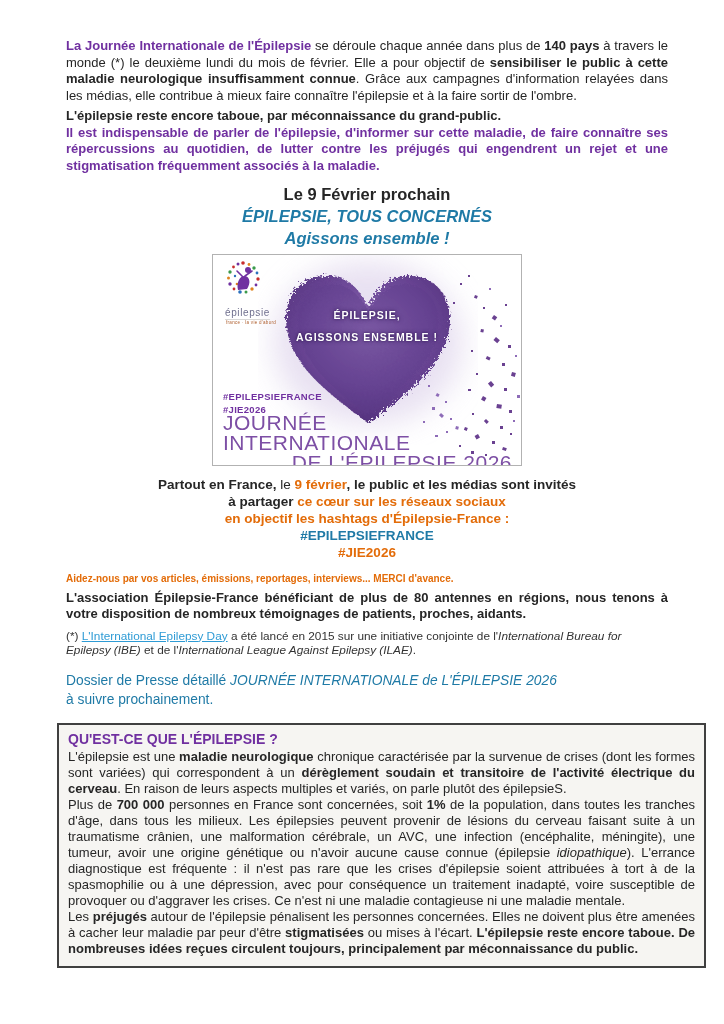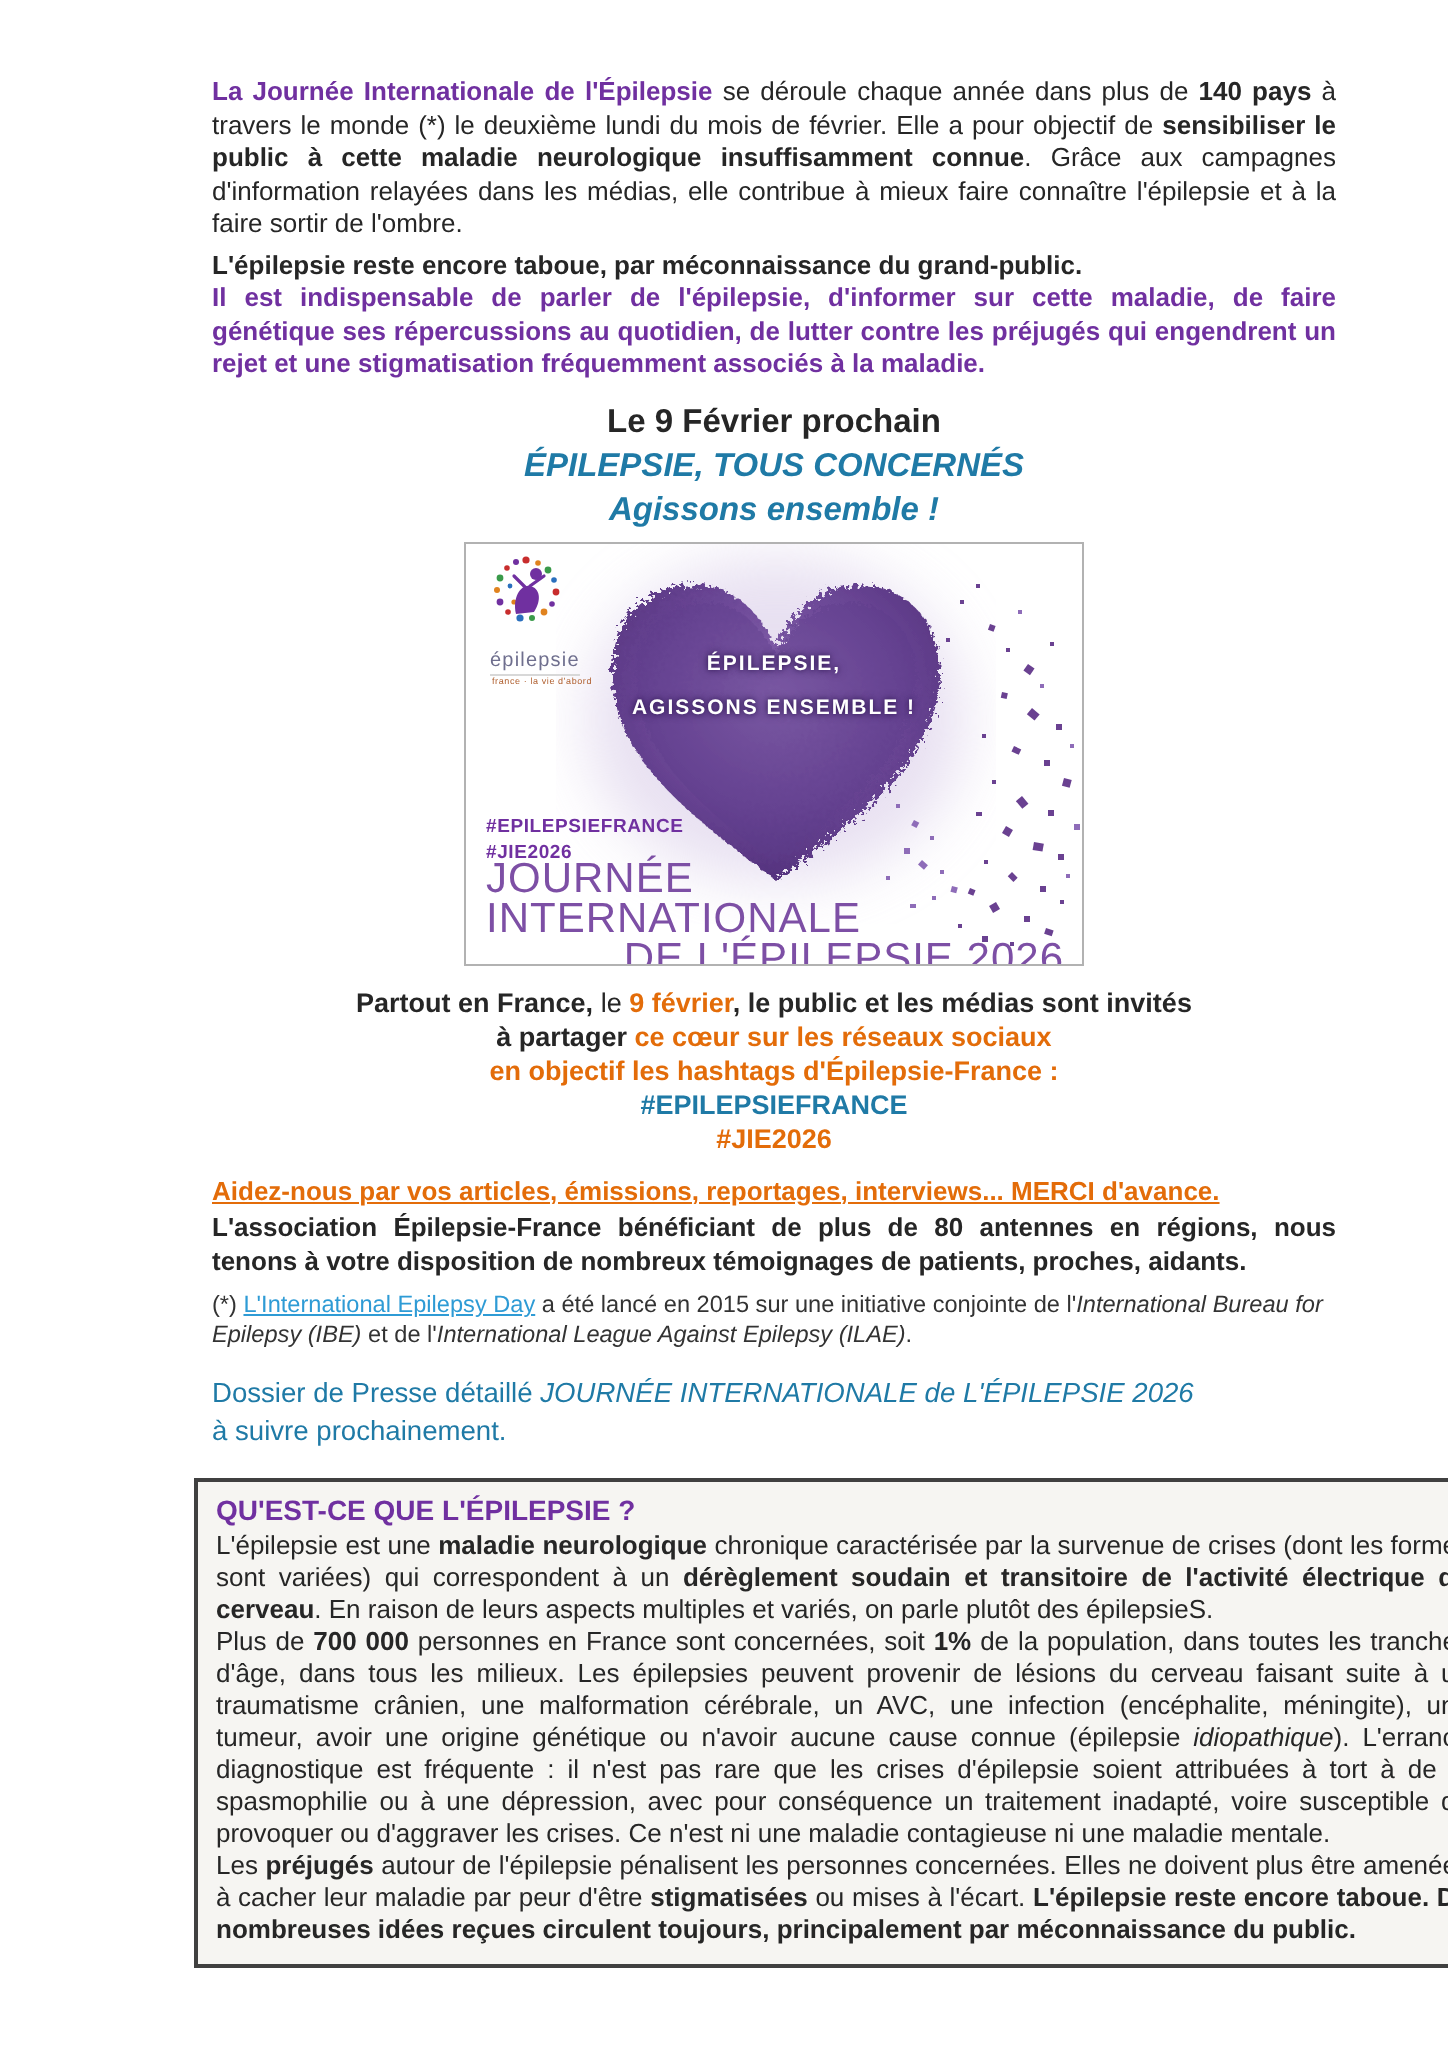--- a/index.html
+++ b/index.html
@@ -4,21 +4,21 @@
 <style>
   * { box-sizing: border-box; }
   html, body { margin: 0; padding: 0; }
   body {
     width: 724px; height: 1024px;
     background: #ffffff;
     font-family: "Liberation Sans", sans-serif;
     color: #262626;
     overflow: hidden;
   }
-  .content { padding: 38px 56px 0 66px; margin-left: 40px; }
+  .content { padding: 38px 56px 0 66px; }
 
   
   .b { font-weight: bold; }
   .i { font-style: italic; }
   .purple { color: #7030A0; }
   .teal   { color: #1F7AA6; }
   .orange { color: #E36C09; }
   .body-p {
     font-size: 13px; line-height: 16.5px;
     text-align: justify; margin: 0;
@@ -67,21 +67,21 @@
 
   
   .share {
     text-align: center; margin-top: 10px;
     font-size: 13.5px; font-weight: bold; line-height: 17px;
   }
   .share .thin { font-weight: normal; }
 
   
   .help-thanks {
-    margin-top: 10px; font-size: 13px; font-weight: bold; color: #E36C09; line-height: 16.5px; text-decoration: underline;
+    margin-top: 10px; font-size: 10px; font-weight: bold; color: #E36C09; line-height: 16.5px;
   }
   .help-assoc {
     font-size: 13px; font-weight: bold; line-height: 16.5px; text-align: justify; margin-top: 2px;
   }
 
   
   .footnote { font-size: 11.8px; line-height: 14.5px; margin-top: 6px; color: #333; }
   .footnote a { color: #2E9BD5; text-decoration: underline; }
 
   
@@ -100,21 +100,21 @@
   .infobox p { margin: 0; }
 </style>
 </head>
 <body>
 
 <div class="content">
 
   <p class="body-p mb4"><span class="b purple">La Journée Internationale de l'Épilepsie</span><span> se déroule chaque année dans plus de </span><span class="b">140 pays</span><span> à travers le monde (*) le deuxième lundi du mois de février. Elle a pour objectif de </span><span class="b">sensibiliser le public à cette maladie neurologique insuffisamment connue</span><span>. Grâce aux campagnes d'information relayées dans les médias, elle contribue à mieux faire connaître l'épilepsie et à la faire sortir de l'ombre.</span></p>
 
   <p class="body-p b">L'épilepsie reste encore taboue, par méconnaissance du grand-public.</p>
-  <p class="body-p b purple">Il est indispensable de parler de l'épilepsie, d'informer sur cette maladie, de faire génétique ses répercussions au quotidien, de lutter contre les préjugés qui engendrent un rejet et une stigmatisation fréquemment associés à la maladie.</p>
+  <p class="body-p b purple">Il est indispensable de parler de l'épilepsie, d'informer sur cette maladie, de faire connaître ses répercussions au quotidien, de lutter contre les préjugés qui engendrent un rejet et une stigmatisation fréquemment associés à la maladie.</p>
 
   <div class="announce">
     <div class="line1">Le 9 Février prochain</div>
     <div class="line2">ÉPILEPSIE, TOUS CONCERNÉS</div>
     <div class="line3">Agissons ensemble !</div>
   </div>
 
   <div class="poster">
 
     <div class="heart-wrap">

